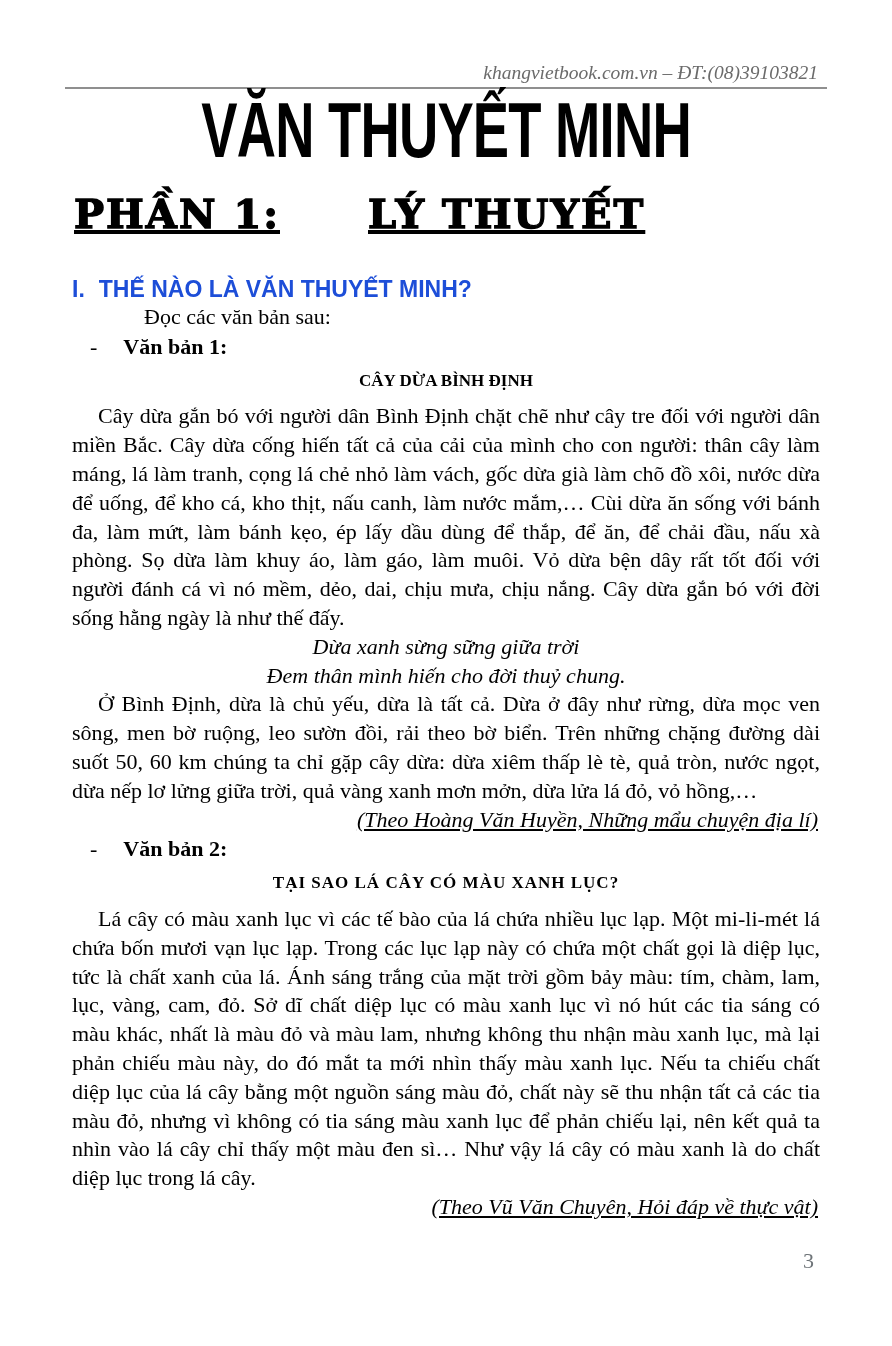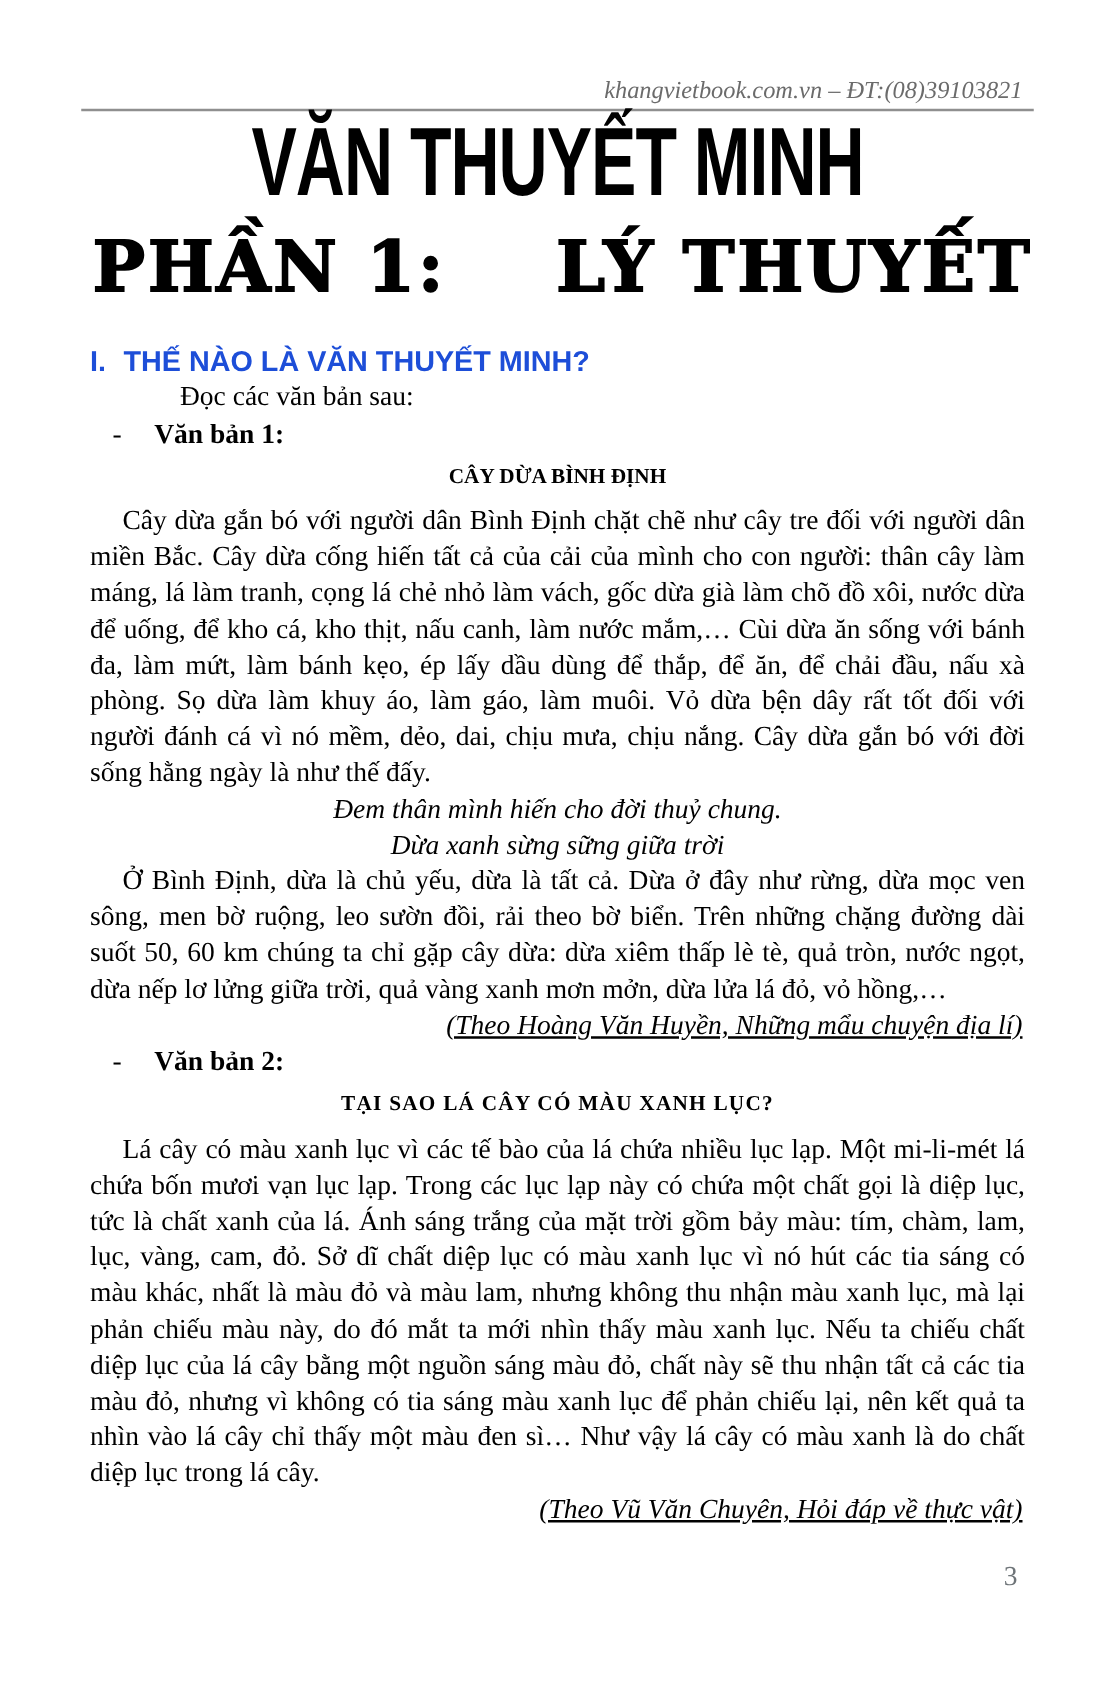--- a/index.html
+++ b/index.html
@@ -43,25 +43,26 @@
   .main-title .condensed {
     display: inline-block;
     transform: scale(0.80, 1.14);
     transform-origin: center;
     white-space: nowrap;
   }
   .part-heading {
     margin: 28px 0 0 2px;
     font-family: "DejaVu Serif", serif;
     font-weight: bold;
-    font-size: 56px;
+    font-size: 40px;
     line-height: 50px;
     letter-spacing: 2px;
     -webkit-text-stroke: 1.4px #000;
     white-space: nowrap;
+    text-decoration: underline;
   }
   .part-heading .part-title {
     margin-left: 88px;
   }
   .section-heading {
     margin: 36px 0 0 0;
     font-family: "Liberation Sans", sans-serif;
     font-weight: bold;
     font-size: 23px;
     line-height: 28px;
@@ -153,22 +154,22 @@
     <div class="list-item">
       <span class="marker">-</span><span class="label">Văn bản 1:</span>
     </div>
 
     <div class="doc-title">CÂY DỪA BÌNH ĐỊNH</div>
 
     <p class="body-para">Cây dừa gắn bó với người dân Bình Định chặt chẽ như cây tre đối với người dân miền Bắc. Cây dừa cống hiến tất cả của cải của mình cho con người: thân cây làm máng, lá làm tranh, cọng lá chẻ nhỏ làm vách, gốc dừa già làm chõ đồ xôi, nước dừa để uống, để kho cá, kho thịt, nấu canh, làm nước mắm,… Cùi dừa ăn sống với bánh đa, làm mứt, làm bánh kẹo, ép lấy dầu dùng để thắp, để ăn, để chải đầu, nấu xà phòng. Sọ dừa làm khuy áo, làm gáo, làm muôi. Vỏ dừa bện dây rất tốt đối với người đánh cá vì nó mềm, dẻo, dai, chịu mưa, chịu nắng. Cây dừa gắn bó với đời sống hằng ngày là như thế đấy.</p>
 
 
     <div class="poem">
+      <div class="poem-line">Dừa xanh sừng sững giữa trời</div>
       <div class="poem-line">Đem thân mình hiến cho đời thuỷ chung.</div>
-      <div class="poem-line">Dừa xanh sừng sững giữa trời</div>
     </div>
 
     <p class="body-para">Ở Bình Định, dừa là chủ yếu, dừa là tất cả. Dừa ở đây như  rừng, dừa mọc ven sông, men bờ ruộng, leo sườn đồi, rải theo bờ biển. Trên những chặng đường dài suốt 50, 60 km chúng ta chỉ gặp cây dừa: dừa xiêm thấp lè tè, quả tròn, nước ngọt, dừa nếp lơ lửng giữa trời, quả vàng xanh mơn mởn, dừa lửa lá đỏ, vỏ hồng,…</p>
 
     <p class="attribution">(Theo Hoàng Văn Huyền, Những mẩu chuyện địa lí)</p>
 
     <div class="list-item">
       <span class="marker">-</span><span class="label">Văn bản 2:</span>
     </div>
 

